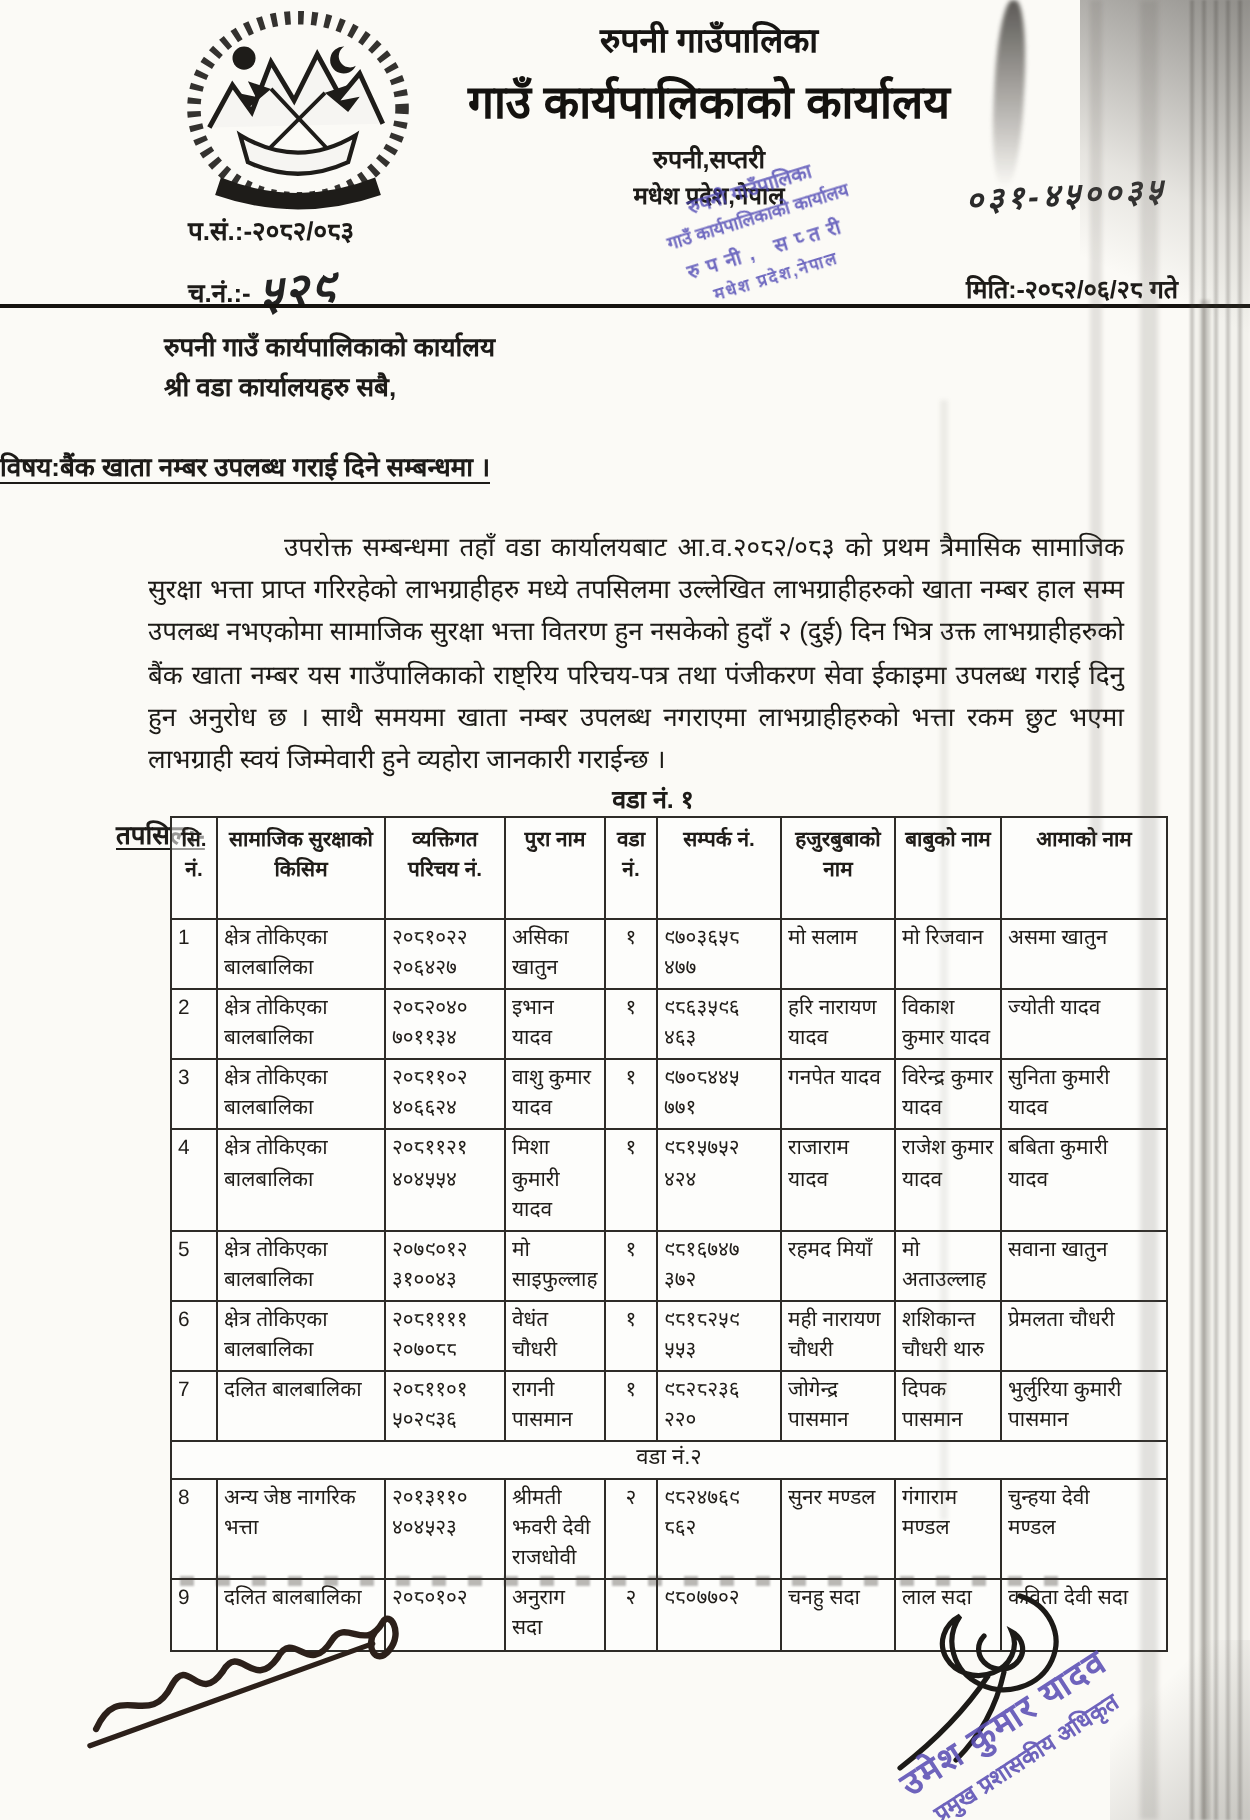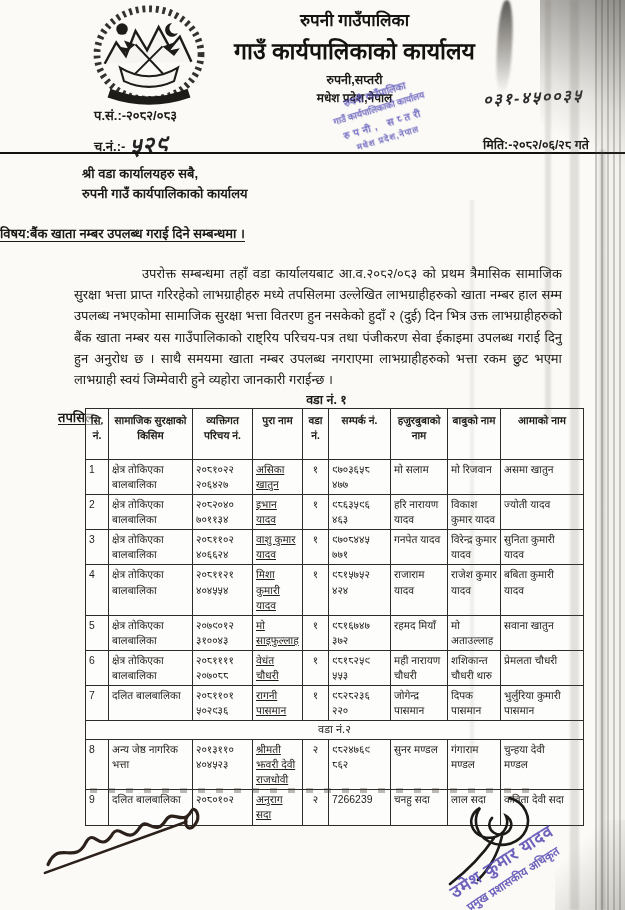--- a/index.html
+++ b/index.html
@@ -42,21 +42,21 @@
   .tapasil{left:58px;top:372px;font-size:13px;font-weight:bold;text-decoration:underline;
            text-underline-offset:2px;margin-top:36px;}
   
   .ward1-caption{left:85px;top:391px;width:483px;text-align:center;font-size:12.5px;font-weight:bold;}
   table.detail{left:85px;top:408px;border-collapse:collapse;table-layout:fixed;width:483px;
                position:absolute;background:rgba(255,255,255,.55);}
   table.detail th,table.detail td{
     border:1.2px solid #2e2c28;padding:2px 3px;font-size:10.4px;line-height:1.45;
     vertical-align:top;white-space:pre-line;word-wrap:break-word;color:#201d19;}
   table.detail th{font-weight:bold;text-align:center;vertical-align:top;padding-top:4px;height:44px;}
-  .col-sn{width:23px;} .col-type{width:84px;} .col-id{width:60px;} .col-name{width:50px;text-decoration:underline;}
+  .col-sn{width:23px;} .col-type{width:84px;} .col-id{width:60px;} .col-name{width:50px;}
   .col-ward{width:26px;text-align:center;} .col-contact{width:62px;} .col-gf{width:57px;}
   .col-father{width:53px;} .col-mother{width:83px;}
   tr.section-row td{text-align:center;font-weight:normal;padding:1px;height:14px;font-size:11px;}
   
   .sig-left{left:38px;top:798px;width:180px;height:85px;transform:rotate(-6deg);}
   .sig-right{left:432px;top:780px;width:130px;height:115px;}
   .footer-stamp{right:4px;bottom:22px;width:230px;text-align:center;
                 transform:rotate(-33deg);opacity:.88;}
   .fs-name{font-size:17px;font-weight:bold;letter-spacing:1px;}
   .fs-title{font-size:11.5px;font-weight:bold;margin-top:2px;}
@@ -120,22 +120,22 @@
 <div class="abs rule"></div>
 
 <div class="abs stamp-top" style="color:#4a43b2;">
   <div class="st1">रुपनी गाउँपालिका</div>
   <div class="st2">गाउँ कार्यपालिकाको कार्यालय</div>
   <div class="st3">रुपनी,  सप्तरी</div>
   <div class="st4">मधेश प्रदेश,नेपाल</div>
 </div>
 
 <div class="abs recipient">
+  <div>रुपनी गाउँ कार्यपालिकाको कार्यालय</div>
   <div>श्री वडा कार्यालयहरु सबै,</div>
-  <div>रुपनी गाउँ कार्यपालिकाको कार्यालय</div>
 </div>
 
 <div class="abs subject-wrap">
   <span class="subject">विषय:बैंक खाता नम्बर उपलब्ध गराई दिने सम्बन्धमा ।</span>
 </div>
 
 <div class="abs body-text">
   <p>उपरोक्त सम्बन्धमा तहाँ वडा कार्यालयबाट आ.व.२०८२/०८३ को प्रथम त्रैमासिक सामाजिक सुरक्षा भत्ता प्राप्त गरिरहेको लाभग्राहीहरु मध्ये तपसिलमा उल्लेखित लाभग्राहीहरुको खाता नम्बर हाल सम्म उपलब्ध नभएकोमा सामाजिक सुरक्षा भत्ता वितरण हुन नसकेको हुदाँ २ (दुई) दिन भित्र उक्त लाभग्राहीहरुको बैंक खाता नम्बर यस गाउँपालिकाको राष्ट्रिय परिचय-पत्र तथा पंजीकरण सेवा ईकाइमा उपलब्ध गराई दिनु हुन अनुरोध छ ।  साथै समयमा खाता नम्बर उपलब्ध नगराएमा लाभग्राहीहरुको भत्ता रकम छुट भएमा लाभग्राही स्वयं जिम्मेवारी हुने व्यहोरा जानकारी गराईन्छ ।</p>
 </div>
 
@@ -309,21 +309,21 @@
 मण्डल</td>
         <td class="col-mother">चुन्हया देवी
 मण्डल</td>
       </tr>
       <tr>
         <td class="col-sn">9</td>
         <td class="col-type">दलित बालबालिका</td>
         <td class="col-id">२०८०१०२</td>
         <td class="col-name">अनुराग सदा</td>
         <td class="col-ward">२</td>
-        <td class="col-contact">7266239</td>
+        <td class="col-contact">९८०७७०२</td>
         <td class="col-gf">चनहु सदा</td>
         <td class="col-father">लाल सदा</td>
         <td class="col-mother">कविता देवी सदा</td>
       </tr>
     </tbody>
 </table>
 
 <div class="abs sig-left">
   <svg viewBox="0 0 180 85" width="180" height="85">
     <path d="M8 58 C 22 34, 34 62, 48 40 C 58 26, 60 52, 74 36 C 84 22, 88 48, 102 32 C 112 18, 116 44, 130 26 C 138 16, 146 34, 156 20 C 160 14, 166 26, 158 34 C 150 42, 146 30, 152 24" fill="none" stroke="#2c201a" stroke-width="3.2" stroke-linecap="round"></path>

